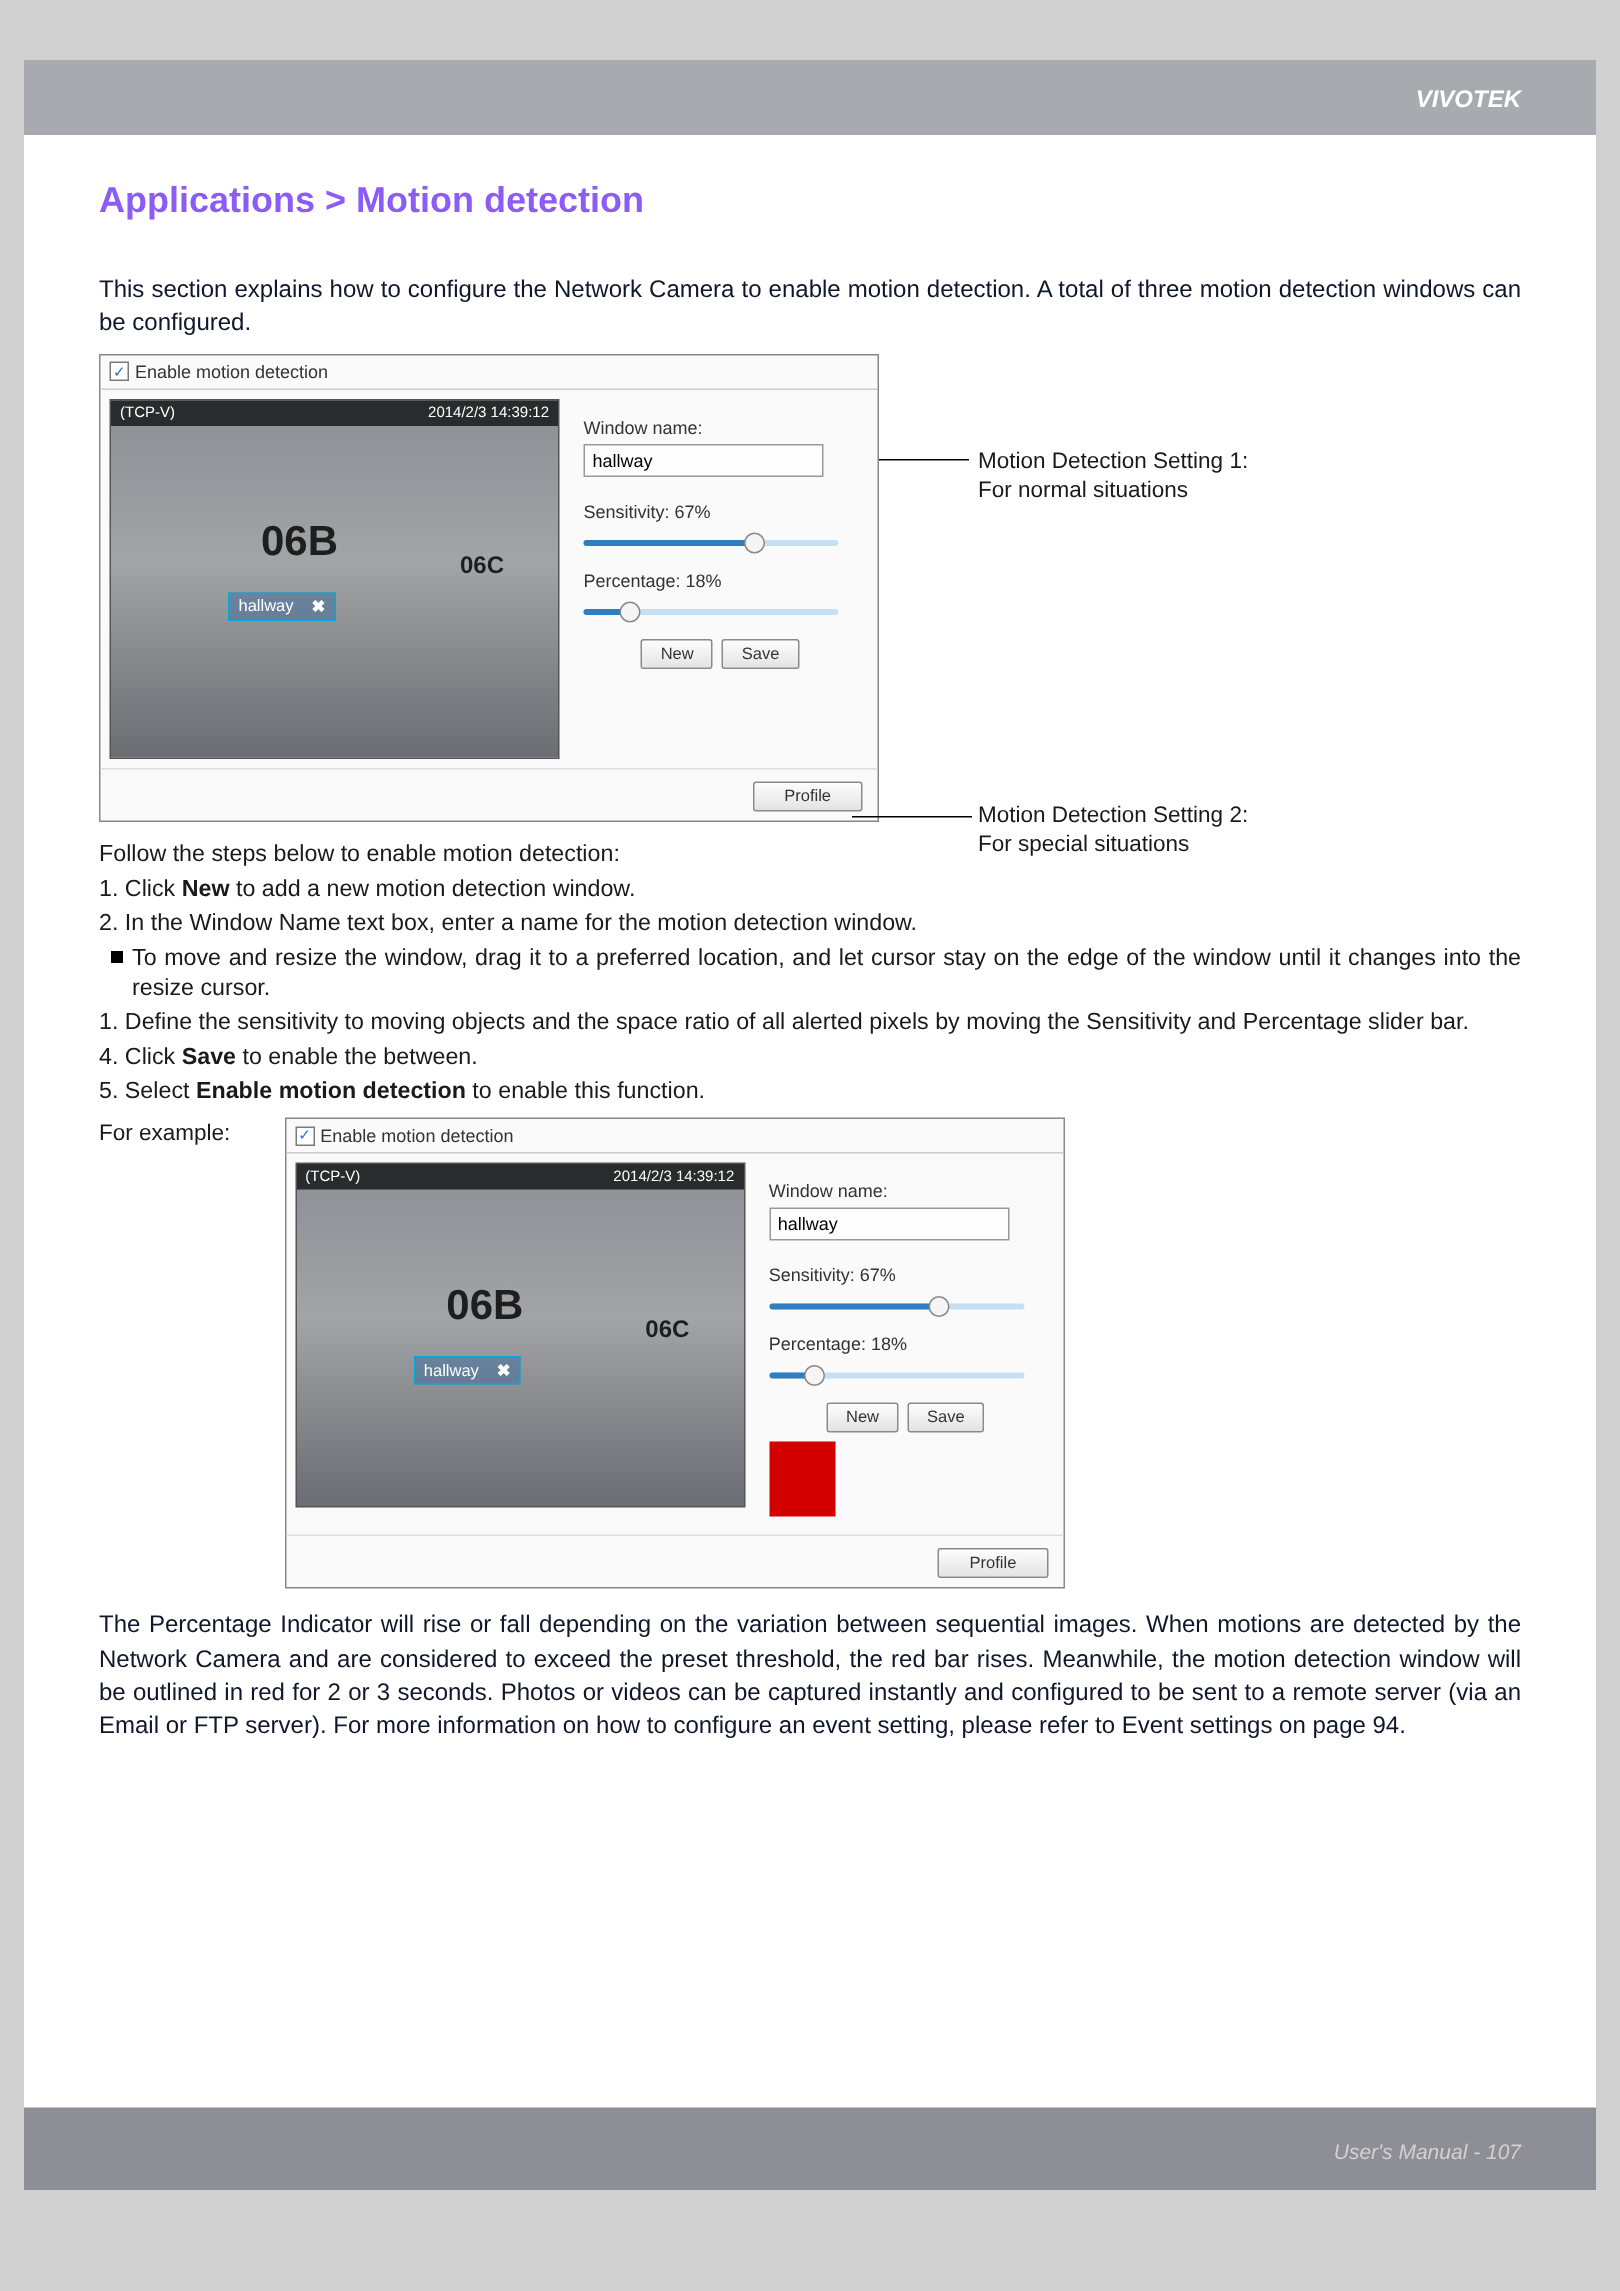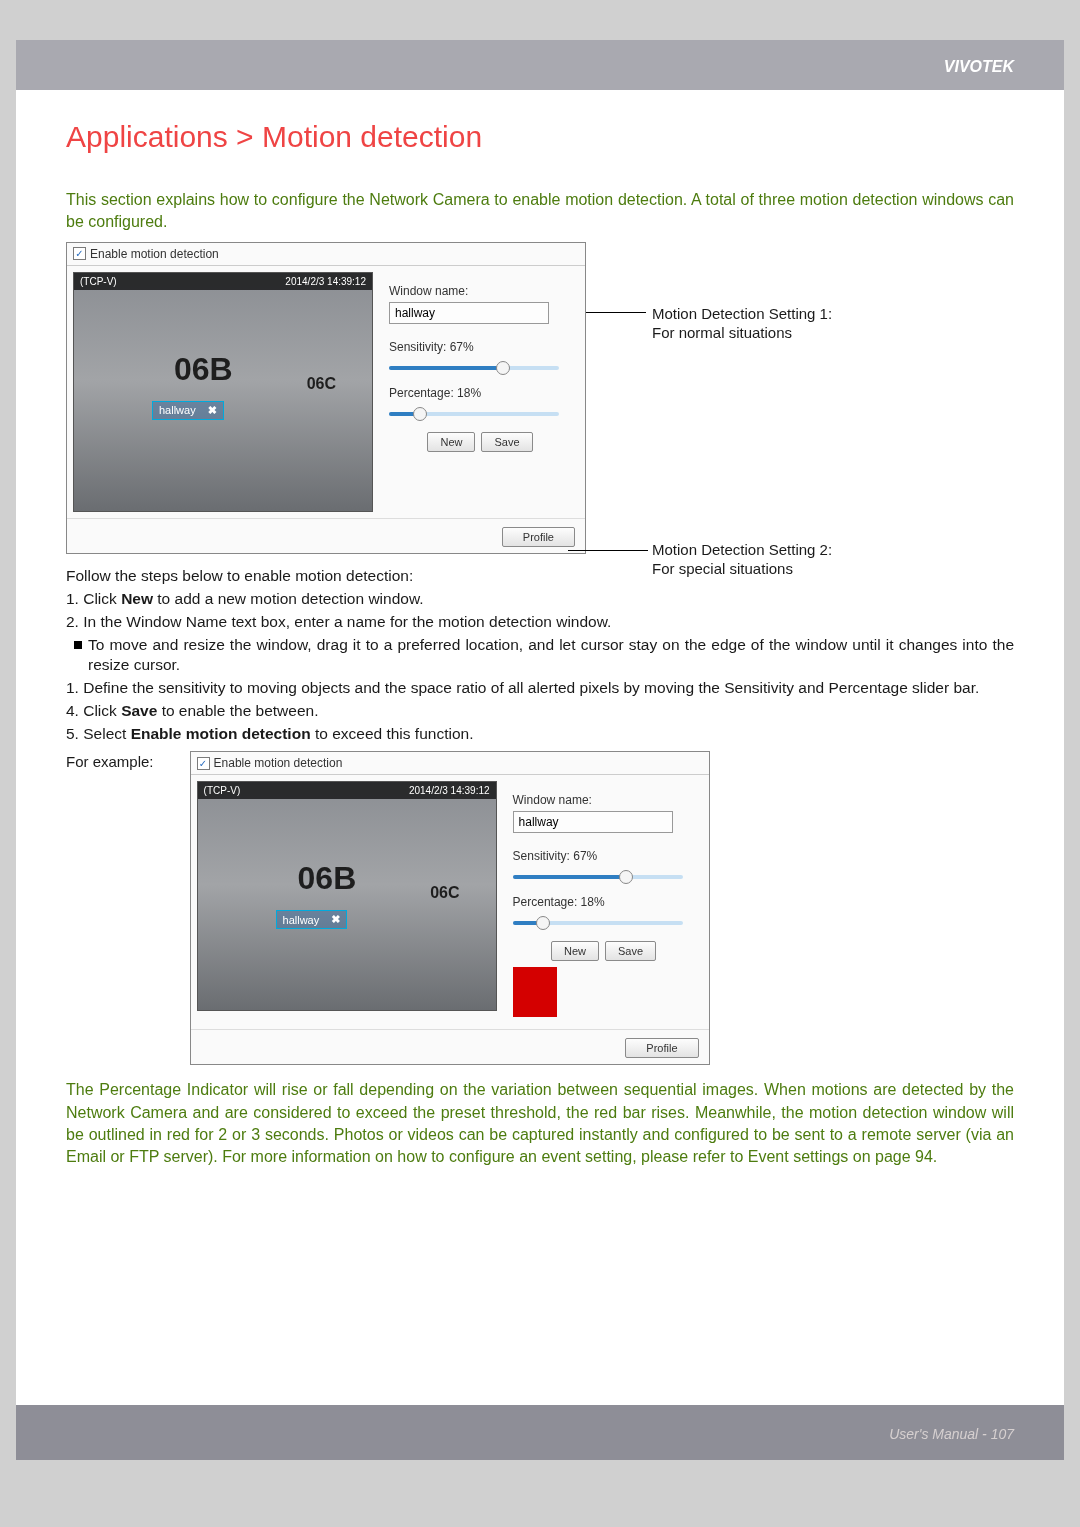--- a/index.html
+++ b/index.html
@@ -1,30 +1,30 @@
 <!DOCTYPE html>
 <html><head>
 <meta charset="utf-8">
 <style>
 * { margin: 0; padding: 0; box-sizing: border-box; }
 body { font-family: Arial, sans-serif; background: #d0d0d0; width: 1080px; height: 1527px; position: relative; }
 .page { background: white; width: 1048px; margin: 40px auto 0; min-height: 1420px; position: relative; padding: 0 50px 60px; }
 .header-band { background: #a9a9b0; height: 50px; width: 100%; position: absolute; top: 0; left: 0; }
 .header-brand { position: absolute; top: 18px; right: 50px; color: white; font-weight: bold; font-style: italic; font-size: 16px; }
 .content { padding-top: 80px; }
-h1 { color: #ef4444; font-size: 30px; font-weight: normal; margin-bottom: 35px; }
-.intro { font-size: 16px; color: #4d7c0f; line-height: 1.4; text-align: justify; margin-bottom: 8px; }
+h1 { color: #8b5cf6; font-size: 24px; font-weight: bold; margin-bottom: 35px; }
+.intro { font-size: 16px; color: #0f172a; line-height: 1.4; text-align: justify; margin-bottom: 8px; }
 .screenshot { border: 1px solid #888; background: #fafafa; display: inline-block; }
 .ss-top { display: flex; align-items: center; gap: 4px; padding: 4px 6px; border-bottom: 1px solid #ccc; }
 .checkbox-sq { width: 13px; height: 13px; border: 1px solid #7a7a7a; background: white; display: inline-flex; align-items: center; justify-content: center; font-size: 10px; color: #2a6ec0; }
 .ss-top-label { font-size: 12px; color: #333; }
 .ss-body { display: flex; }
 .cam-view { width: 300px; height: 240px; background: linear-gradient(180deg, #8b8e93 0%, #a2a4a7 45%, #6a6d71 100%); position: relative; margin: 6px; border: 1px solid #555; }
 .cam-header { position: absolute; top: 0; left: 0; right: 0; background: rgba(0,0,0,.7); color: white; font-size: 10px; padding: 3px 6px; display: flex; justify-content: space-between; }
-.building-text { position: absolute; top: 78px; left: 100px; color: #1e1e1e; font-size: 32px; font-weight: bold; }
+.building-text { position: absolute; top: 78px; left: 100px; color: #1e1e1e; font-size: 28px; font-weight: bold; }
 .building-text2 { position: absolute; top: 102px; right: 36px; color: #1e1e1e; font-size: 16px; font-weight: bold; }
 .md-window { position: absolute; top: 128px; left: 78px; border: 1px solid #0ad; background: rgba(0,80,160,.3); padding: 2px 6px; color: white; font-size: 11px; display: flex; align-items: center; gap: 12px; }
 .md-x { color: white; font-weight: bold; cursor: pointer; }
 .settings-panel { width: 202px; padding: 12px 10px; font-size: 12px; color: #333; }
 .sp-label { margin-top: 6px; margin-bottom: 4px; }
 .sp-input { width: 160px; border: 1px solid #999; padding: 3px 5px; font-size: 12px; background: #fdfdfd; }
 .slider-row { width: 170px; height: 18px; position: relative; margin-top: 4px; margin-bottom: 10px; }
 .slider-track { position: absolute; top: 8px; left: 0; right: 0; height: 4px; background: #c6dff3; border-radius: 2px; }
 .slider-fill { position: absolute; top: 8px; left: 0; height: 4px; background: #2f7ec2; border-radius: 2px 0 0 2px; }
 .slider-thumb { position: absolute; top: 3px; width: 14px; height: 14px; background: #f5f5f5; border: 1px solid #888; border-radius: 7px; }
@@ -115,21 +115,21 @@
       </div>
     </div>
 
     <div class="steps">
       <div class="step">Follow the steps below to enable motion detection:</div>
       <div class="step"><span>1. Click </span><b>New</b><span> to add a new motion detection window.</span></div>
       <div class="step">2. In the Window Name text box, enter a name for the motion detection window.</div>
       <div class="bullet-row justify"><span class="sq-bullet"></span><span>To move and resize the window, drag it to a preferred location, and let cursor stay on the edge of the window until it changes into the resize cursor.</span></div>
       <div class="step justify">1. Define the sensitivity to moving objects and the space ratio of all alerted pixels by moving the Sensitivity and Percentage slider bar.</div>
       <div class="step"><span>4. Click </span><b>Save</b><span> to enable the between.</span></div>
-      <div class="step"><span>5. Select </span><b>Enable motion detection</b><span> to exceed this function.</span></div>
+      <div class="step"><span>5. Select </span><b>Enable motion detection</b><span> to enable this function.</span></div>
     </div>
 
     <div class="example-row">
       <div class="example-label">For example:</div>
       <div class="screenshot" style="width:520px;">
         <div class="ss-top">
           <span class="checkbox-sq">✓</span>
           <span class="ss-top-label">Enable motion detection</span>
         </div>
         <div class="ss-body">

